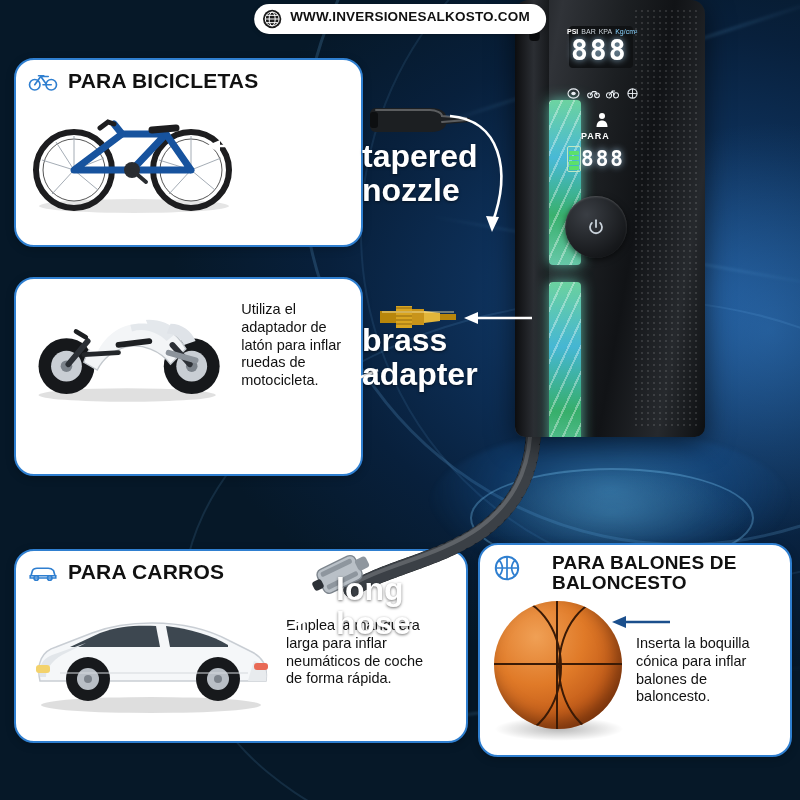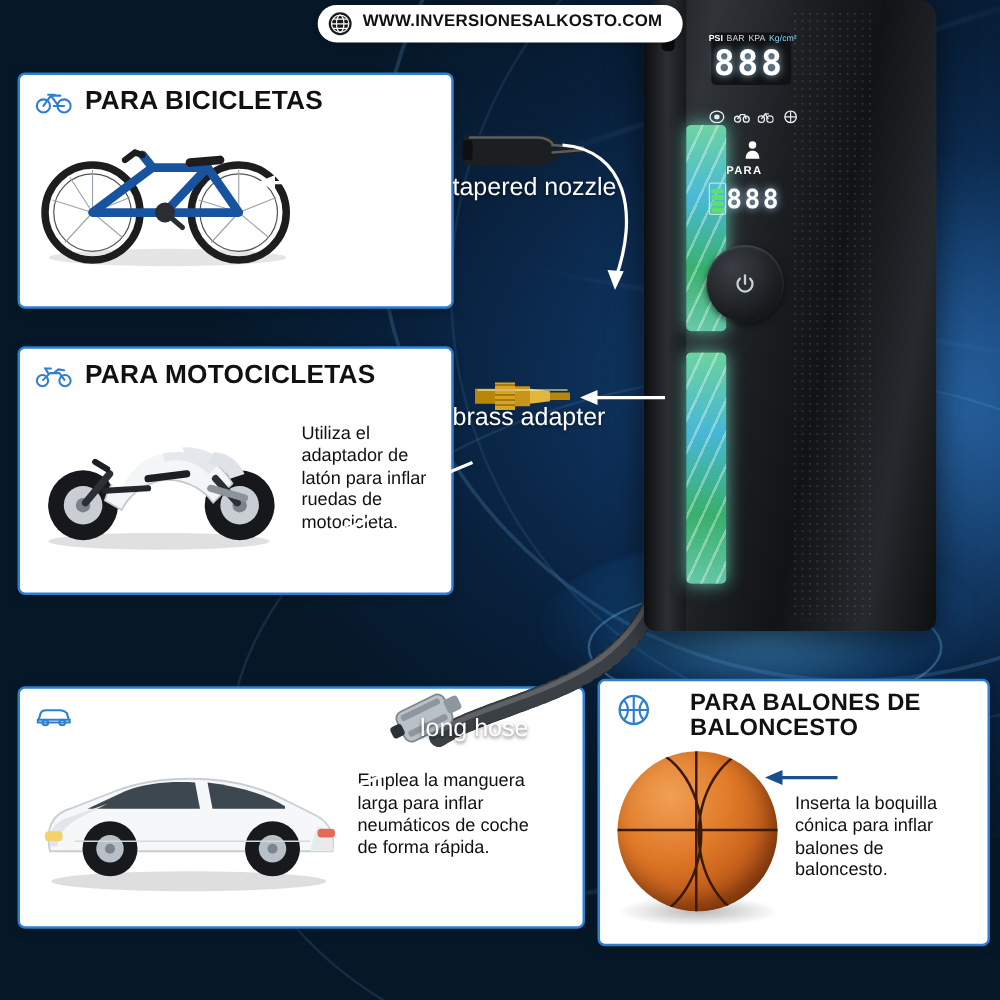--- a/index.html
+++ b/index.html
@@ -83,21 +83,21 @@
     letter-spacing: 0.2px;
     color: #111;
     white-space: nowrap;
   }
 
   
   .card {
     position: absolute;
     background: #ffffff;
     border: 2px solid #2f7fd0;
-    border-radius: 6px;
+    border-radius: 20px;
     box-shadow: 0 2px 8px rgba(0,0,0,0.22);
     overflow: hidden;
   }
   .card-head {
     display: flex;
     align-items: center;
     gap: 10px;
     padding: 8px 10px 4px 12px;
   }
   .card-head .ico {
@@ -131,44 +131,43 @@
   
   #card-bike { left: 14px; top: 58px; width: 345px; height: 185px; }
   #card-moto { left: 14px; top: 277px; width: 345px; height: 195px; }
   #card-car  { left: 14px; top: 549px; width: 450px; height: 190px; }
   #card-ball { left: 478px; top: 543px; width: 310px; height: 210px; }
 
   
   .callout {
     position: absolute;
     color: #ffffff;
-    font-size: 20px;
+    font-size: 32px;
     line-height: 1.05;
-    font-weight: normal;
+    font-weight: bold;
     text-shadow: 0 1px 3px rgba(0,0,0,0.55);
     z-index: 20;
   }
   #label-nozzle { left: 362px; top: 140px; width: 150px; }
   #label-brass  { left: 362px; top: 324px; width: 140px; }
   #label-hose   { left: 336px; top: 573px; width: 120px; color:#fff; }
 
   .arrow {
     position: absolute;
     z-index: 19;
   }
 
   
   #device {
     position: absolute;
     left: 515px;
     top: 0px;
     width: 190px;
-    height: 505px;
+    height: 437px;
     z-index: 15;
-    padding-left: 44px;
   }
   .dev-body {
     position: absolute;
     inset: 0;
     border-radius: 14px 14px 10px 10px;
     background: linear-gradient(100deg, #16181b 0%, #303338 18%, #1c1f22 42%, #111316 60%, #26292d 82%, #0d0f11 100%);
     box-shadow: 0 6px 28px rgba(0,0,0,0.6);
     overflow: hidden;
   }
   .dev-left {
@@ -380,30 +379,20 @@
         <path d="M106 72 L165 72 M140 36 L165 72 M96 36 L88 26" fill="none" stroke="#17539e" stroke-width="7" stroke-linecap="round"></path>
         <path d="M88 26 L82 24 L74 30" fill="none" stroke="#1d1d1f" stroke-width="5" stroke-linecap="round"></path>
         <path d="M126 32 L150 30" stroke="#1d1d1f" stroke-width="7" stroke-linecap="round"></path>
         <circle cx="106" cy="72" r="8" fill="#2a2d31"></circle>
         <path d="M106 72 L120 84" stroke="#2a2d31" stroke-width="4" stroke-linecap="round"></path>
       </svg>
     </div>
   </div>
 
   <div class="card" id="card-moto">
-    <div class="card-head">
-      <svg class="ico" viewBox="0 0 40 30">
-        <circle cx="8" cy="21" r="6" fill="none" stroke="#2f7fd0" stroke-width="2.2"></circle>
-        <circle cx="32" cy="21" r="6" fill="none" stroke="#2f7fd0" stroke-width="2.2"></circle>
-        <path d="M8 21 L16 13 L26 13 L32 21" fill="none" stroke="#2f7fd0" stroke-width="2.2" stroke-linejoin="round"></path>
-        <path d="M14 13 L11 8 L17 8" fill="none" stroke="#2f7fd0" stroke-width="2.2" stroke-linecap="round"></path>
-        <path d="M20 13 L25 9 L31 10" fill="none" stroke="#2f7fd0" stroke-width="2.2" stroke-linecap="round"></path>
-      </svg>
-      <div class="card-title">PARA MOTOCICLETAS</div>
-    </div>
     <div class="card-body">
       <svg width="215" height="130" viewBox="0 0 215 130">
         <ellipse cx="105" cy="118" rx="92" ry="7" fill="rgba(0,0,0,0.12)"></ellipse>
         <circle cx="42" cy="88" r="29" fill="#16181b"></circle>
         <circle cx="42" cy="88" r="16" fill="#c9ced4"></circle>
         <circle cx="42" cy="88" r="6" fill="#7b828a"></circle>
         <circle cx="172" cy="88" r="29" fill="#16181b"></circle>
         <circle cx="172" cy="88" r="16" fill="#c9ced4"></circle>
         <circle cx="172" cy="88" r="6" fill="#7b828a"></circle>
         <path d="M60 84 C70 52 96 40 118 42 C142 44 156 52 166 70 L150 86 C140 72 120 64 104 68 C90 72 80 80 74 92 Z" fill="#f3f5f7" stroke="#c3c8cd" stroke-width="1.4"></path>
@@ -422,20 +411,21 @@
   </div>
 
   <div class="card" id="card-car">
     <div class="card-head">
       <svg class="ico" viewBox="0 0 40 30">
         <path d="M4 20 L6 13 C7 11 9 10 12 10 H27 C30 10 32 11 34 13 L36 20" fill="none" stroke="#2f7fd0" stroke-width="2.2" stroke-linejoin="round"></path>
         <path d="M3 20 H37 V23 H3 Z" fill="none" stroke="#2f7fd0" stroke-width="2.2"></path>
         <circle cx="11" cy="23" r="3" fill="none" stroke="#2f7fd0" stroke-width="2.2"></circle>
         <circle cx="29" cy="23" r="3" fill="none" stroke="#2f7fd0" stroke-width="2.2"></circle>
       </svg>
+      <div class="card-title">PARA CARROS</div>
     </div>
     <div class="card-body">
       <svg width="250" height="128" viewBox="0 0 250 128">
         <ellipse cx="125" cy="116" rx="110" ry="8" fill="rgba(0,0,0,0.13)"></ellipse>
         <path d="M14 92 C10 74 16 62 30 58 L66 44 C84 37 104 34 126 34 C154 34 182 40 204 52 L224 62 C238 68 242 78 240 92 Z" fill="#f5f7f9" stroke="#c9ced4" stroke-width="1.5"></path>
         <path d="M44 58 L74 44 C92 37 112 36 130 37 L134 58 Z" fill="#3d4750"></path>
         <path d="M140 37 C164 40 186 46 202 56 L202 58 L144 58 Z" fill="#3d4750"></path>
         <path d="M14 88 C12 78 16 70 26 66 L60 54 L36 66 C26 72 20 80 20 88 Z" fill="#e2e6ea"></path>
         <path d="M228 72 C238 74 242 82 240 92 L222 92 C224 84 226 78 228 72 Z" fill="#e8ebee"></path>
         <rect x="10" y="76" width="14" height="8" rx="3" fill="#f3d26b"></rect>

